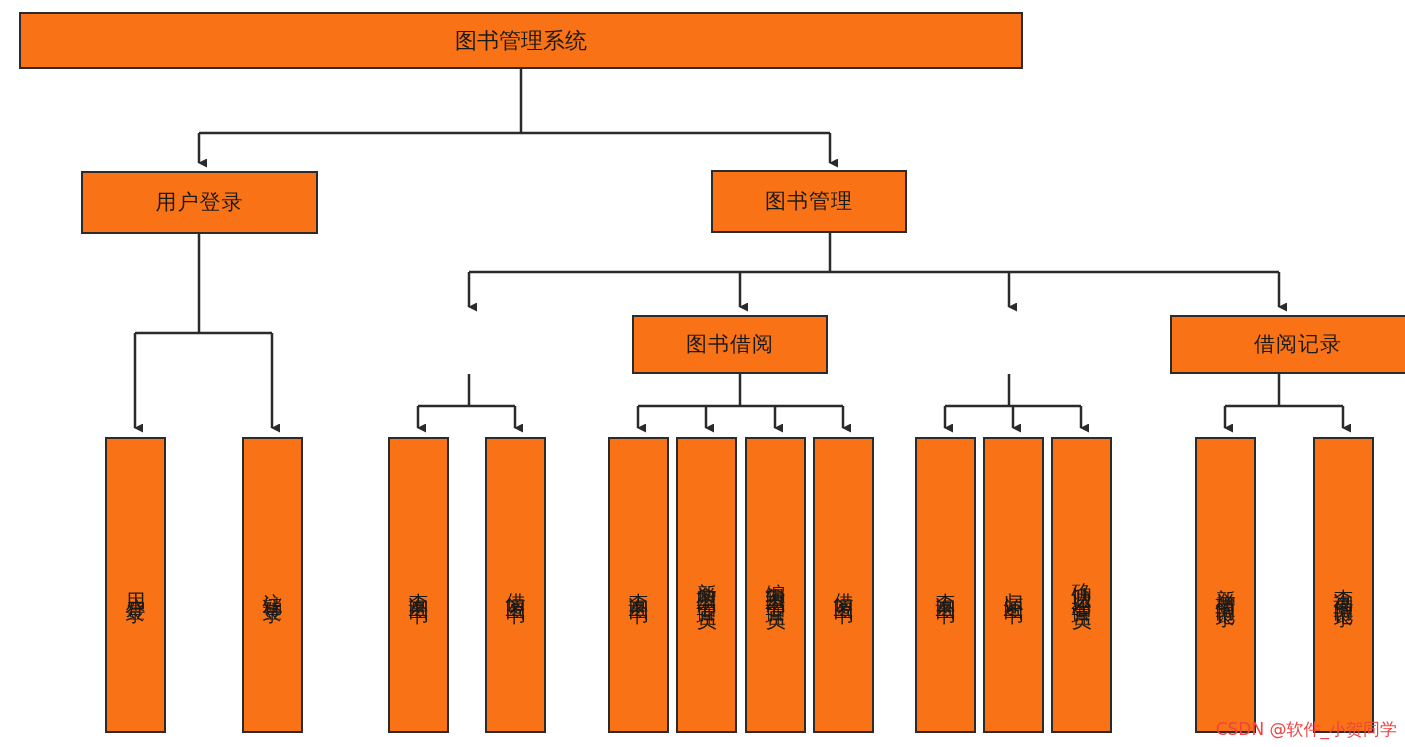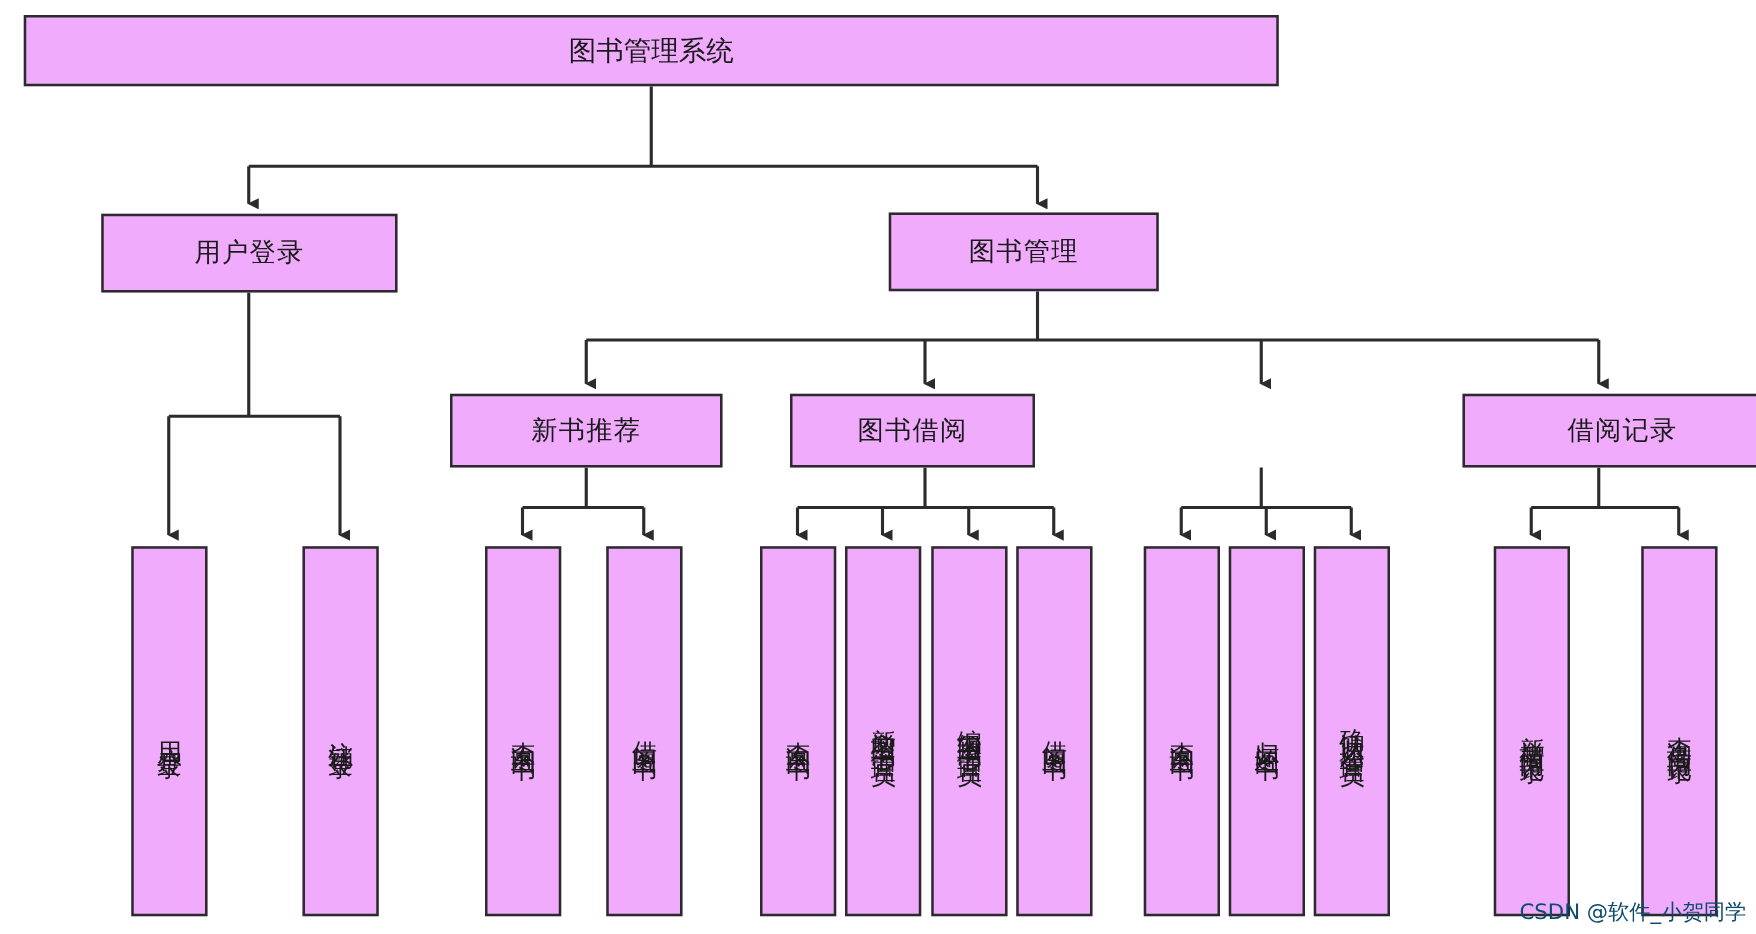--- a/index.html
+++ b/index.html
@@ -22,21 +22,21 @@
     position: absolute;
     left: 0;
     top: 0;
     width: 1405px;
     height: 747px;
     pointer-events: none;
   }
   .node {
     position: absolute;
     box-sizing: border-box;
-    background: #f0abfc;
+    background: #f97316;
     border: 2px solid #2b2b2b;
     display: flex;
     align-items: center;
     justify-content: center;
     color: #1a1a1a;
     text-align: center;
     z-index: 2;
   }
   .node.h {
     font-size: 21px;
@@ -59,21 +59,21 @@
     letter-spacing: 4px;
     line-height: 1.05;
     white-space: nowrap;
     display: block;
   }
   .watermark {
     position: absolute;
     right: 8px;
     bottom: 6px;
     font-size: 17px;
-    color: #0c4a6e;
+    color: #ef4444;
     white-space: nowrap;
     z-index: 5;
     font-family: "DejaVu Sans", "Liberation Sans", sans-serif;
   }
 </style>
 </head>
 <body>
 
 <div id="canvas">
 
@@ -127,27 +127,24 @@
     </g>
   </svg>
 
   <div class="node root" style="left:19px; top:12px; width:1004px; height:57px;">
     <span>图书管理系统</span>
   </div>
 
   <div class="node h" style="left:81px; top:171px; width:237px; height:63px;">
     <span>用户登录</span>
   </div>
-  <div class="node h" style="left:711px; top:170px; width:216px; height:63px;">
+  <div class="node h" style="left:711px; top:170px; width:196px; height:63px;">
     <span>图书管理</span>
   </div>
 
-  <div class="node h" style="left:360px; top:315px; width:218px; height:59px;">
-    <span>新书推荐</span>
-  </div>
   <div class="node h" style="left:632px; top:315px; width:196px; height:59px;">
     <span>图书借阅</span>
   </div>
   <div class="node h" style="left:1170px; top:315px; width:256px; height:59px;">
     <span>借阅记录</span>
   </div>
 
   <div class="node leaf" style="left:105px; top:437px; width:61px; height:296px;">
     <span class="vtext">用户登录</span>
   </div>

